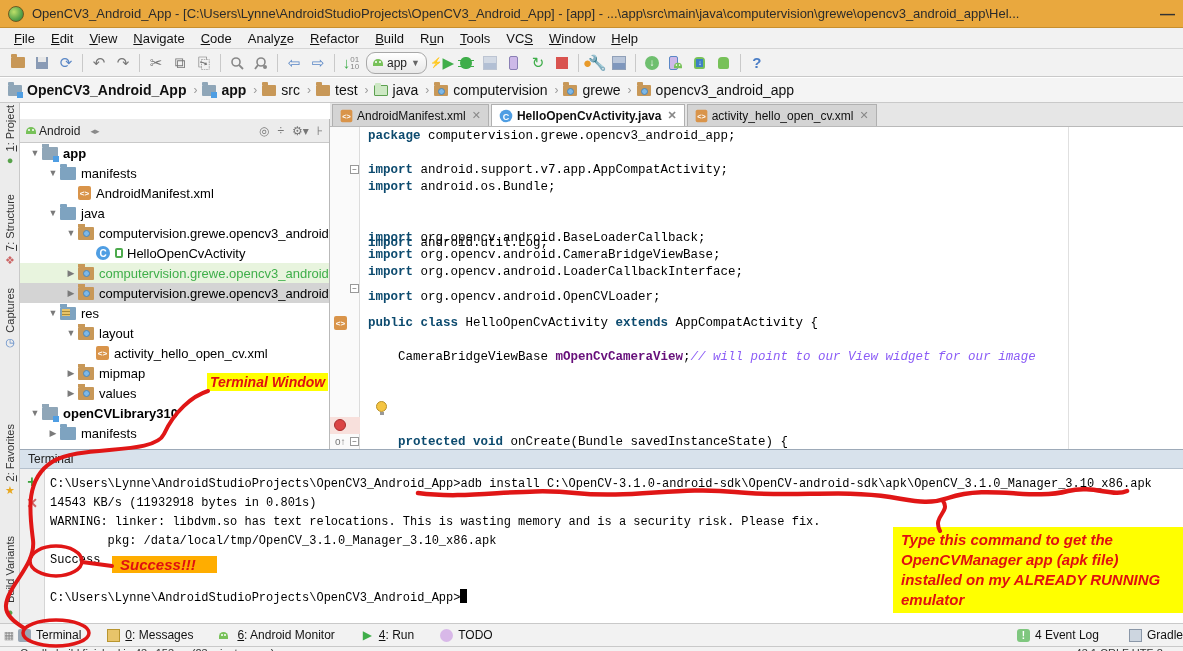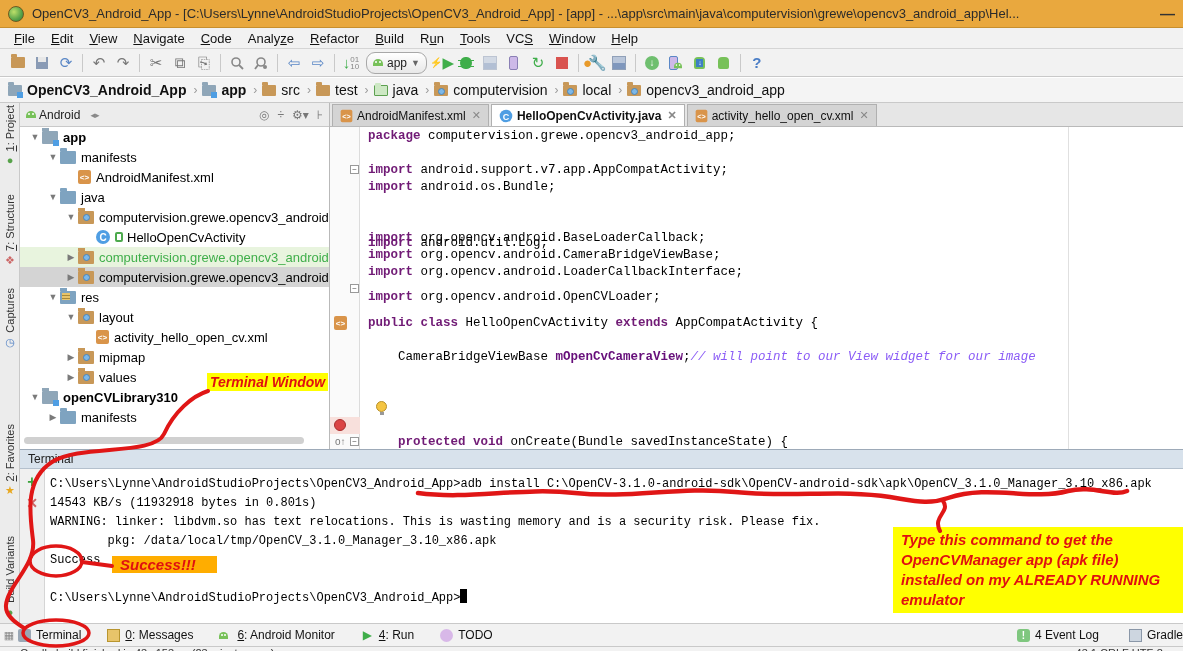--- a/index.html
+++ b/index.html
@@ -56,21 +56,21 @@
   .cf-pkg{background:#c89858;}
   .cf-pkg:after{content:"";position:absolute;left:4px;top:3px;width:5px;height:5px;border-radius:50%;background:#7db8e8;border:1px solid #4c86b8;}
 
   
   .strip{position:absolute;left:0;top:103px;width:20px;height:520px;background:#ECECEC;border-right:1px solid #c9c9c9;}
   .strip-item{position:absolute;left:0;width:20px;display:flex;flex-direction:column;align-items:center;}
   .strip-label{writing-mode:vertical-rl;transform:rotate(180deg);font-size:11px;color:#333;white-space:nowrap;}
   .strip-ico{font-size:11px;margin:3px 0;}
 
   
-  .project{position:absolute;left:20px;top:103px;width:310px;height:346px;background:#fff;border-right:1px solid #b9b9b9;}
+  .project{position:absolute;left:20px;top:119px;width:310px;height:346px;background:#fff;border-right:1px solid #b9b9b9;}
   .proj-header{height:24px;background:#ECECEC;border-bottom:1px solid #c9c9c9;display:flex;align-items:center;padding:0 6px;font-size:12px;color:#222;}
   .proj-header .droid-head{margin-right:3px;}
   .ph-right{margin-left:auto;display:flex;gap:8px;color:#777;font-size:12px;}
   .tree{position:relative;}
   .tree-row{height:20px;display:flex;align-items:center;white-space:nowrap;overflow:hidden;font-size:13px;}
   .tree-row.green{background:#E8F4DE;}
   .tree-row.gray{background:#D4D4D4;}
   .tree-row.bold{font-weight:bold;}
   .arrow{width:14px;flex:none;color:#7a7a7a;font-size:9px;text-align:center;}
   .ti{width:16px;height:13px;margin-right:5px;flex:none;position:relative;}
@@ -95,21 +95,21 @@
   .tabbar{height:24px;background:#E6E6E6;border-bottom:1px solid #b9b9b9;display:flex;align-items:flex-end;padding-left:2px;}
   .tab{height:22px;display:flex;align-items:center;padding:0 7px;background:#D4D4D4;border:1px solid #b0b0b0;border-bottom:none;margin-right:2px;font-size:12px;color:#111;white-space:nowrap;}
   .tab.active{background:#fff;font-weight:bold;}
   .tab .ti{margin-right:4px;transform:scale(.9);}
   .tab .close{margin-left:6px;color:#888;font-size:11px;}
   .gutter{position:absolute;left:0;top:24px;width:30px;bottom:0;background:#FAFAFA;border-right:1px solid #dcdcdc;}
   .codearea{position:absolute;left:30px;top:24px;right:0;bottom:0;font-family:"Liberation Mono",monospace;font-size:12.5px;}
   .code-line{position:absolute;left:0;right:0;height:17px;line-height:17px;white-space:pre;padding-left:8px;}
   .code-line.bp{background:#F8E0DC;}
   .bp-gutter-row{position:absolute;left:0;width:30px;height:17px;background:#F8E0DC;}
-  .kw{color:#701a75;font-weight:bold;}
+  .kw{color:#0c4a6e;font-weight:bold;}
   .cm{color:#8b5cf6;font-style:italic;}
   .fd{color:#660E7A;font-weight:bold;}
   .an{color:#808000;}
   .pl{color:#000;}
   .margin-line{position:absolute;left:738px;top:24px;bottom:0;width:1px;background:#e0e0e0;}
   .fold{position:absolute;left:20px;width:9px;height:9px;border:1px solid #999;background:#fff;color:#555;font-size:8px;line-height:7px;text-align:center;}
   .bp-dot{position:absolute;left:4px;width:12px;height:12px;border-radius:50%;background:#DB4444;border:1px solid #a82d2d;}
   .override-mark{position:absolute;left:5px;font-size:10px;color:#777;}
   .bulb{position:absolute;width:11px;height:11px;border-radius:50%;background:#f5c542;border:1px solid #b8902a;}
   .bulb:after{content:"";position:absolute;left:3px;top:10px;width:4px;height:3px;background:#999;}
@@ -289,21 +289,21 @@
       <span>java</span>
     </span>
     <span class="crumb-sep">›</span>
     <span class="crumb">
       <span class="cf cf-pkg"></span>
       <span>computervision</span>
     </span>
     <span class="crumb-sep">›</span>
     <span class="crumb">
       <span class="cf cf-pkg"></span>
-      <span>local</span>
+      <span>grewe</span>
     </span>
     <span class="crumb-sep">›</span>
     <span class="crumb">
       <span class="cf cf-pkg"></span>
       <span>opencv3_android_app</span>
     </span>
   </div>
 
 <div class="strip" id="strip">
     <div class="strip-item" style="top: 2px; height: 78px;">

